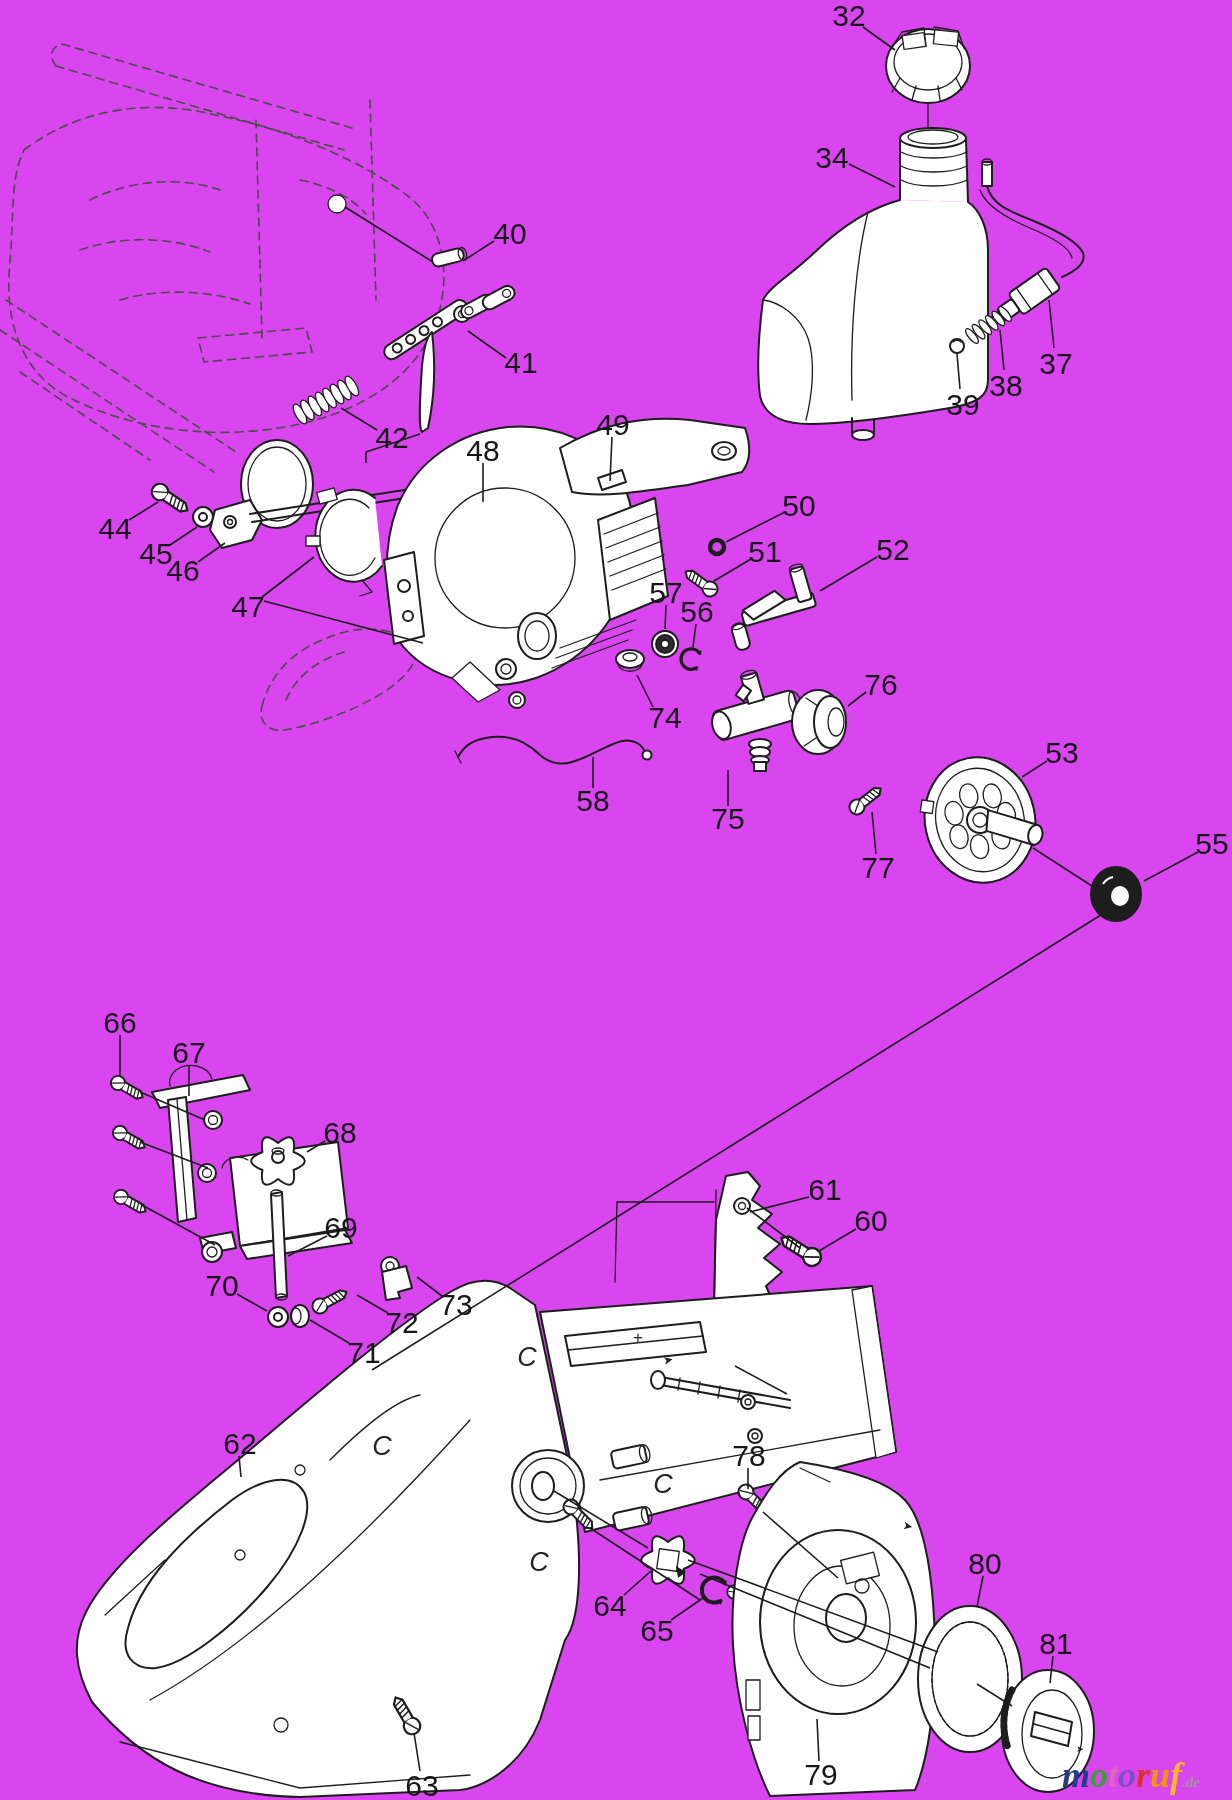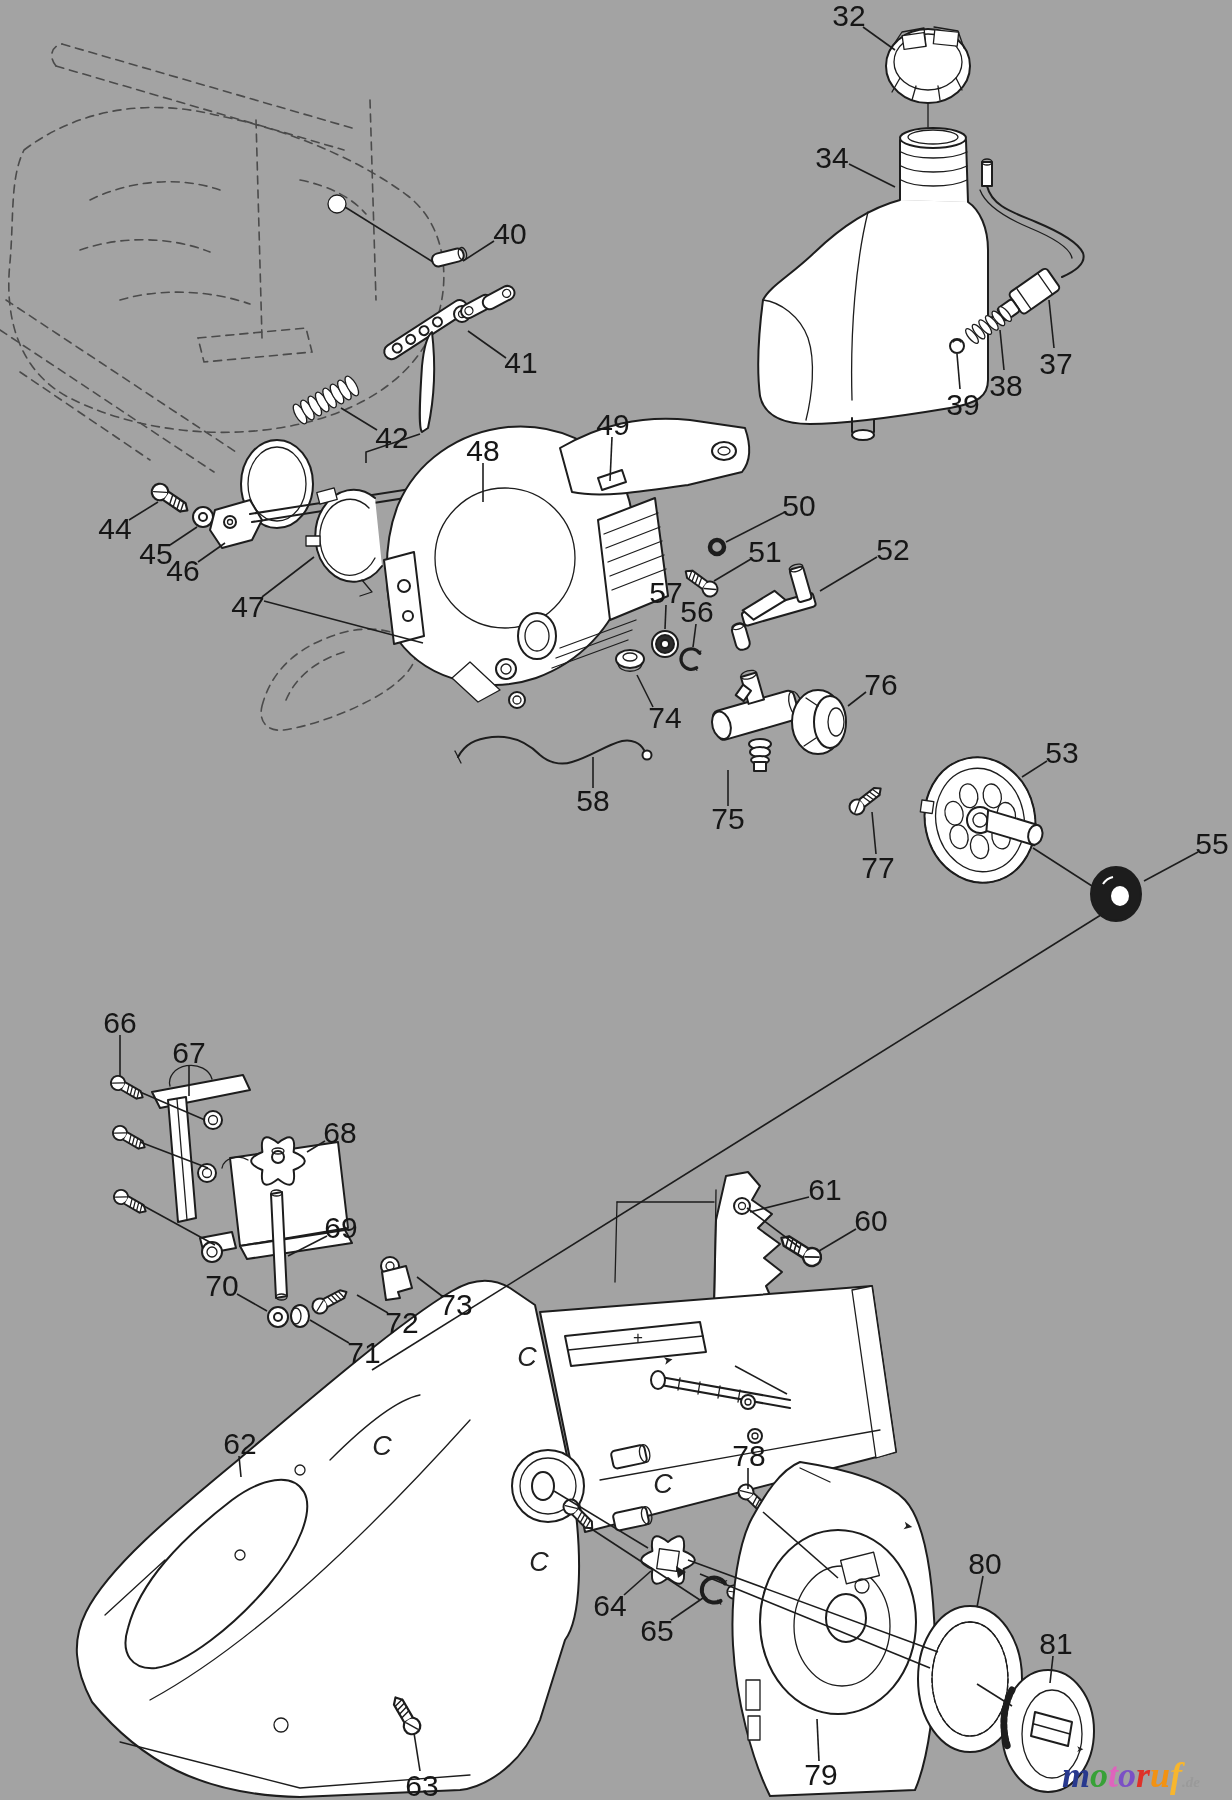--- a/index.html
+++ b/index.html
@@ -1,16 +1,16 @@
 <!DOCTYPE html>
 <html><head>
 <meta charset="utf-8">
 <style>
   html,body{margin:0;padding:0;background:#fff;}
-  .stage{width:1232px;height:1800px;position:relative;background:#a3a3a3;overflow:hidden;}
+  .stage{width:1232px;height:1800px;position:relative;background:#d946ef;overflow:hidden;}
   svg{display:block;}
   .part{stroke:#1d1d1d;stroke-width:2;fill:none;stroke-linecap:round;stroke-linejoin:round;}
   .fillw{fill:#ffffff;}
   .thin{stroke-width:1.3;}
   .dark{fill:#1d1d1d;stroke:none;}
   .ghost{stroke:#4b4b4b;stroke-width:1.6;fill:none;stroke-dasharray:8 6;stroke-linecap:round;}
   .leader-line{stroke:#1d1d1d;stroke-width:1.6;fill:none;}
   .part-num{font-family:"Liberation Sans", sans-serif;font-size:30px;fill:#161616;text-anchor:middle;}
   .mark-t{font-family:"Liberation Sans", sans-serif;fill:#222;text-anchor:middle;}
   .wm{font-family:"Liberation Serif", serif;font-style:italic;font-weight:bold;}

